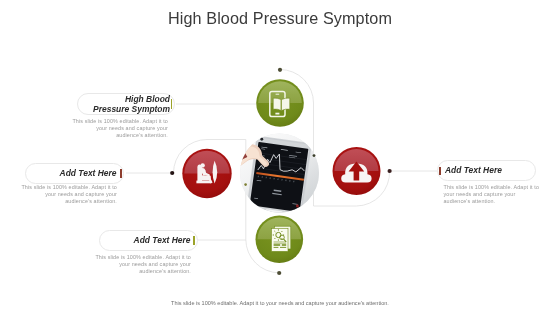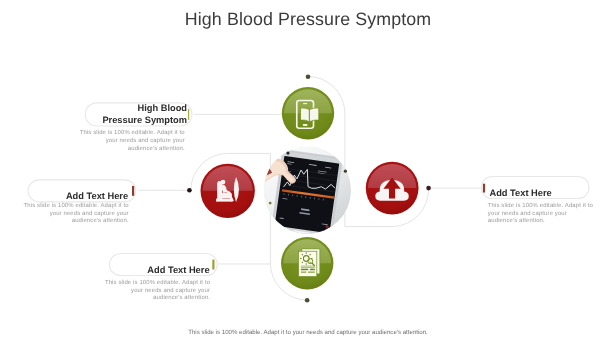--- a/index.html
+++ b/index.html
@@ -1,21 +1,21 @@
 <!DOCTYPE html>
 <html><head>
 <meta charset="utf-8">
 <style>
   html,body{margin:0;padding:0;}
   body{width:560px;height:315px;background:#ffffff;font-family:"Liberation Sans",sans-serif;overflow:hidden;position:relative;}
   .slide{position:absolute;left:0;top:0;width:560px;height:315px;}
   .title{position:absolute;left:0;top:9px;width:560px;text-align:center;font-size:16.2px;color:#3b3b3b;font-weight:400;letter-spacing:.1px;}
   .footer{position:absolute;left:0;top:300px;width:560px;text-align:center;font-size:5.55px;color:#6f6f6f;}
   svg.diagram{position:absolute;left:0;top:0;width:560px;height:315px;}
-  .pill{position:absolute;box-sizing:border-box;border:1px solid #e8e8e8;border-radius:11.5px;background:#fff;display:flex;align-items:flex-end;}
+  .pill{position:absolute;box-sizing:border-box;border:1px solid #e8e8e8;border-radius:11.5px;background:#fff;display:flex;align-items:center;font-style:italic;}
   .pill .ptext{font-size:8.45px;font-weight:bold;color:#2b2b2b;width:100%;line-height:1.22;white-space:pre-line;}
   .accent{position:absolute;width:1.9px;}
   .desc{position:absolute;font-size:5.4px;color:#9b9b9b;line-height:1.34;letter-spacing:0.12px;}
 </style>
 </head>
 <body>
 
 <div class="slide">
   <div class="title">High Blood Pressure Symptom</div>
 

